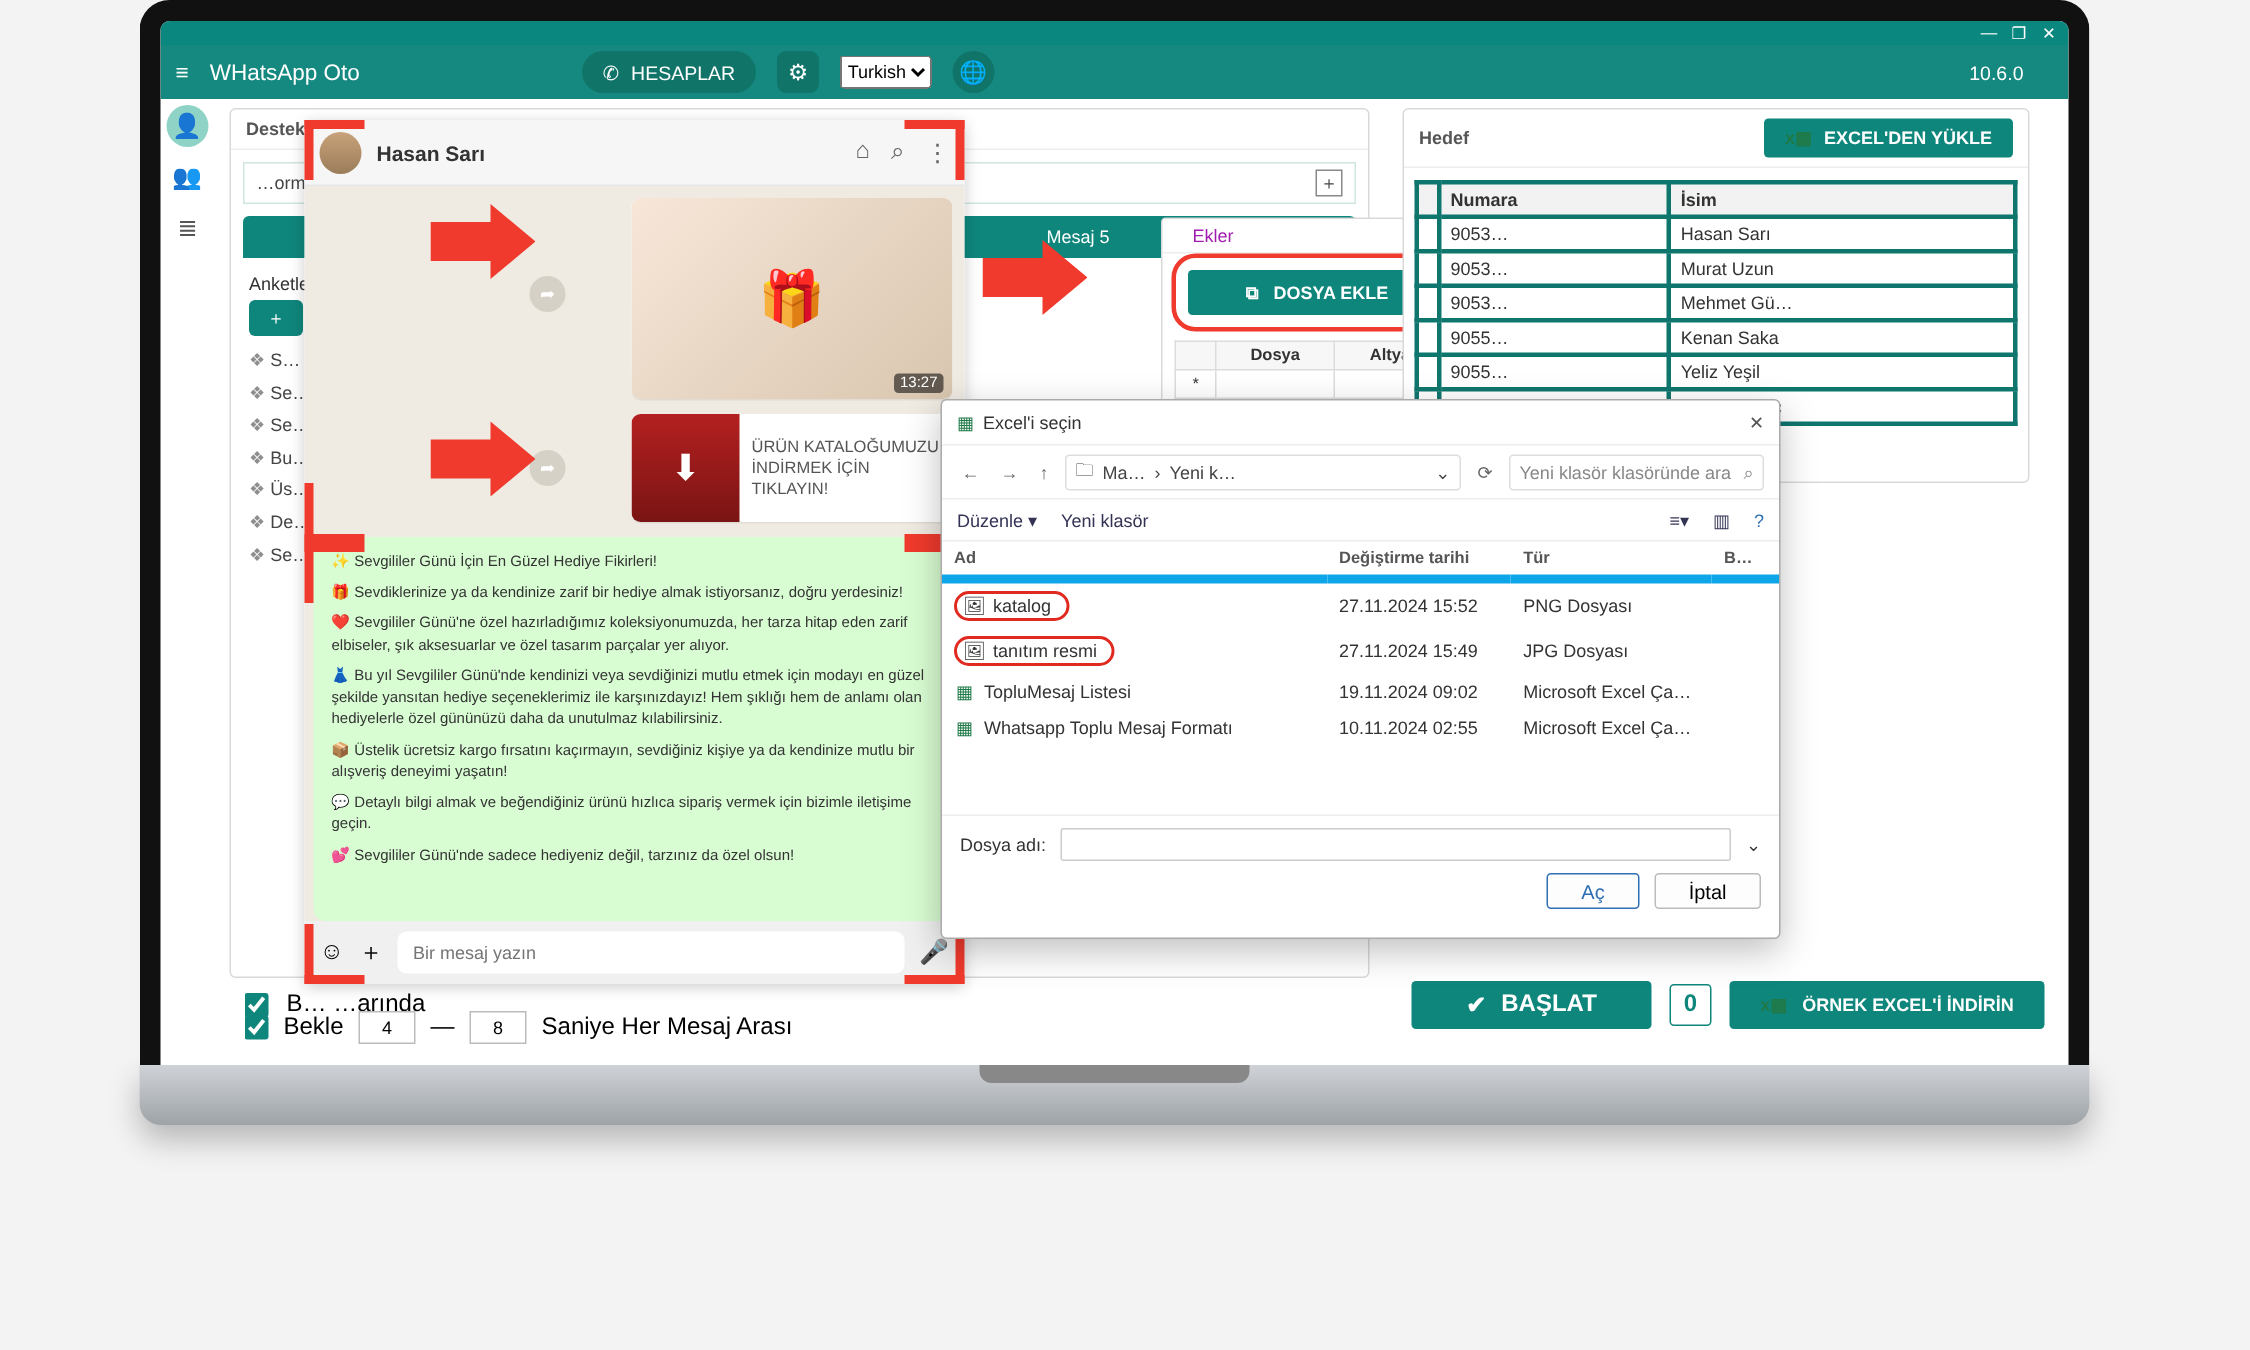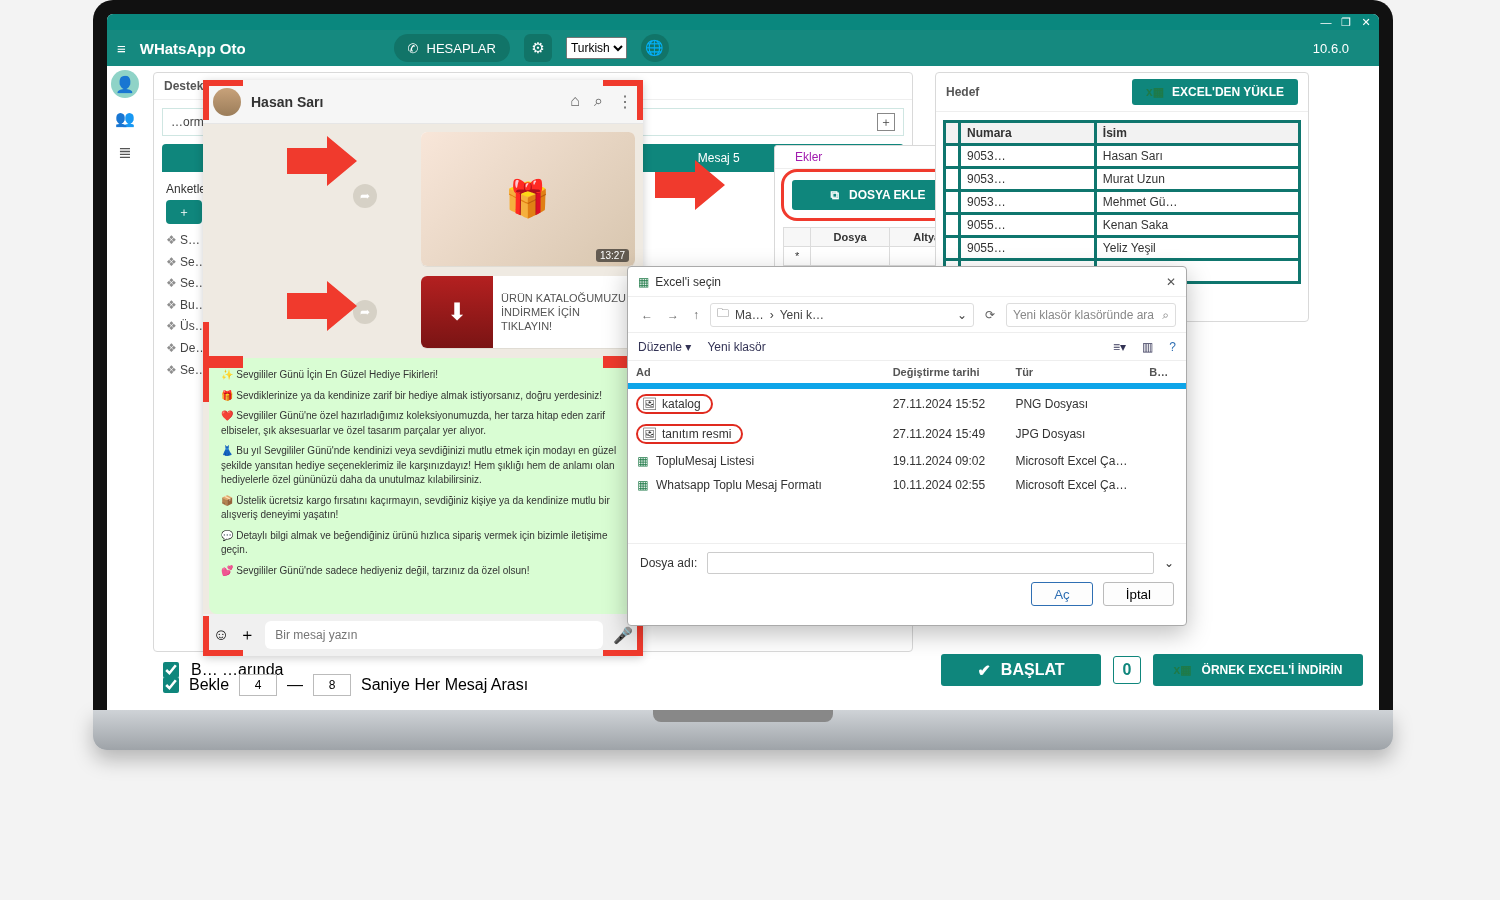--- a/index.html
+++ b/index.html
@@ -8,21 +8,21 @@
   .laptop{position:absolute;left:93px;top:0;width:1300px}
   .screen{height:710px;background:#fff;border:14px solid #111;border-bottom:none;border-top-left-radius:20px;border-top-right-radius:20px;position:relative;overflow:hidden}
   .keyboard{height:40px;background:linear-gradient(#cfd3d7,#9ea3a8);border-bottom-left-radius:14px;border-bottom-right-radius:14px;box-shadow:0 10px 20px rgba(0,0,0,.25)}
   .kb-notch{width:180px;height:12px;background:#888;margin:0 auto;border-bottom-left-radius:8px;border-bottom-right-radius:8px}
   
   .osbar{height:16px;background:#0a877e;display:flex;justify-content:flex-end;align-items:center;padding:0 6px;color:#fff;font-size:11px;gap:6px}
   .osbtn{width:14px;height:14px;display:flex;align-items:center;justify-content:center;cursor:pointer}
   
   .appbar{height:36px;background:#15897f;color:#fff;display:flex;align-items:center;padding:0 10px;font-size:15px;gap:14px}
   .hamburger{cursor:pointer}
-  .appbar .title{font-weight:700}
+  .appbar .title{font-weight:400}
   .appbar .pill{background:#117468;height:28px;border-radius:14px;display:flex;align-items:center;gap:8px;padding:0 14px;font-size:13px}
   .appbar .gear{width:28px;height:28px;background:#117468;border-radius:6px;display:flex;align-items:center;justify-content:center}
   .appbar select{height:22px;font-size:12px}
   .appbar .globe{width:28px;height:28px;background:#117468;border-radius:50%;display:flex;align-items:center;justify-content:center}
   .version{margin-left:auto;margin-right:20px;font-size:13px}
   
   .work{position:absolute;top:52px;left:0;right:0;bottom:0}
   .sidebar{position:absolute;left:0;top:0;width:36px;padding-top:4px;display:flex;flex-direction:column;gap:6px;align-items:center}
   .sideicon{width:28px;height:28px;border-radius:50%;display:flex;align-items:center;justify-content:center;color:#555;font-size:16px}
   .sideicon.active{background:#8fd3c7}
@@ -42,21 +42,21 @@
   
   .attpanel{position:absolute;left:620px;top:72px;width:208px;border:1px solid #d9d9d9;background:#fff;border-radius:3px}
   .attpanel .hdr{font-size:12px;color:#a21caf;padding:4px 20px;border-bottom:1px solid #eee}
   .dosyabtn{margin:8px;height:30px;background:#0f867c;color:#fff;display:flex;align-items:center;justify-content:center;gap:10px;border-radius:3px;cursor:pointer;font-weight:600;font-size:12px}
   .dosyabox{border:3px solid #f03a2d;border-radius:16px;margin:0 6px 6px}
   .attgrid{margin:0 8px 8px}
   .attgrid table{width:100%;border-collapse:collapse;font-size:11px}
   .attgrid th,.attgrid td{border:1px solid #dcdcdc;padding:3px 5px;text-align:center;background:#f7f7f7}
   .attgrid td{background:#fff;height:16px}
   
-  .rightpanel{left:828px;top:6px;width:374px;height:250px}
+  .rightpanel{left:828px;top:6px;width:418px;height:250px}
   .excelbtn{background:#0f867c;color:#fff;height:26px;padding:0 14px;border-radius:3px;display:inline-flex;align-items:center;gap:8px;font-size:12px;font-weight:600;cursor:pointer;margin-left:auto}
   .rightpanel table{width:calc(100% - 14px);margin:8px 7px;border-collapse:collapse;font-size:12px}
   .rightpanel th,.rightpanel td{border:3px solid #0f766e;padding:3px 6px;text-align:left}
   .rightpanel th{background:#f2f2f2}
   
   .bottom{position:absolute;left:46px;right:6px;bottom:10px;height:60px;display:flex;align-items:center;gap:12px;padding:0 10px}
   .chk{width:16px;height:16px;accent-color:#0f867c}
   .startbtn{background:#0f867c;color:#fff;height:32px;width:160px;display:flex;align-items:center;justify-content:center;gap:10px;border-radius:3px;font-weight:600;cursor:pointer}
   .sample{background:#0f867c;color:#fff;height:32px;width:210px;display:flex;align-items:center;justify-content:center;gap:10px;border-radius:3px;font-weight:600;cursor:pointer;font-size:12px}
   .counter{width:28px;height:28px;border:1px solid #0f867c;color:#0f867c;display:flex;align-items:center;justify-content:center;border-radius:3px;font-weight:600}

